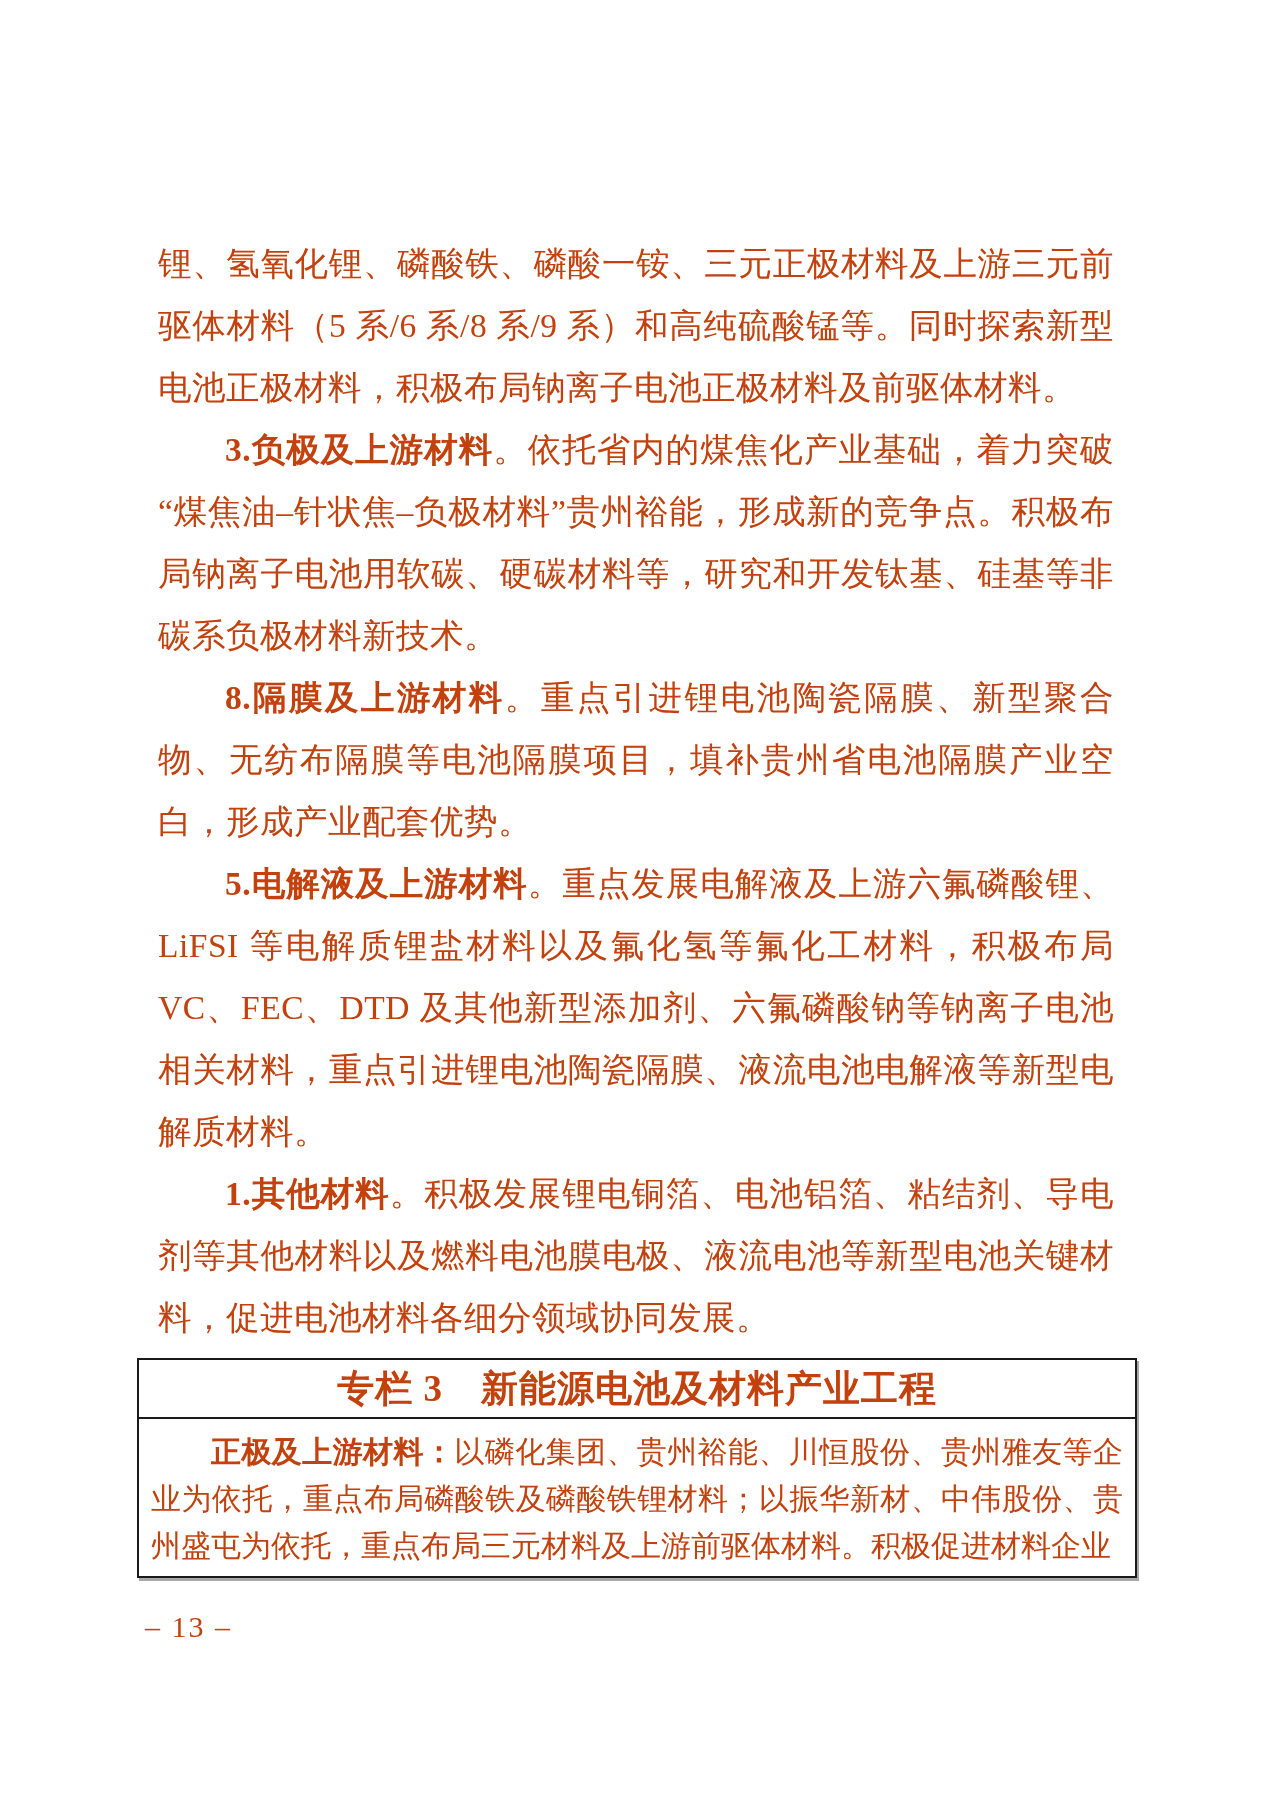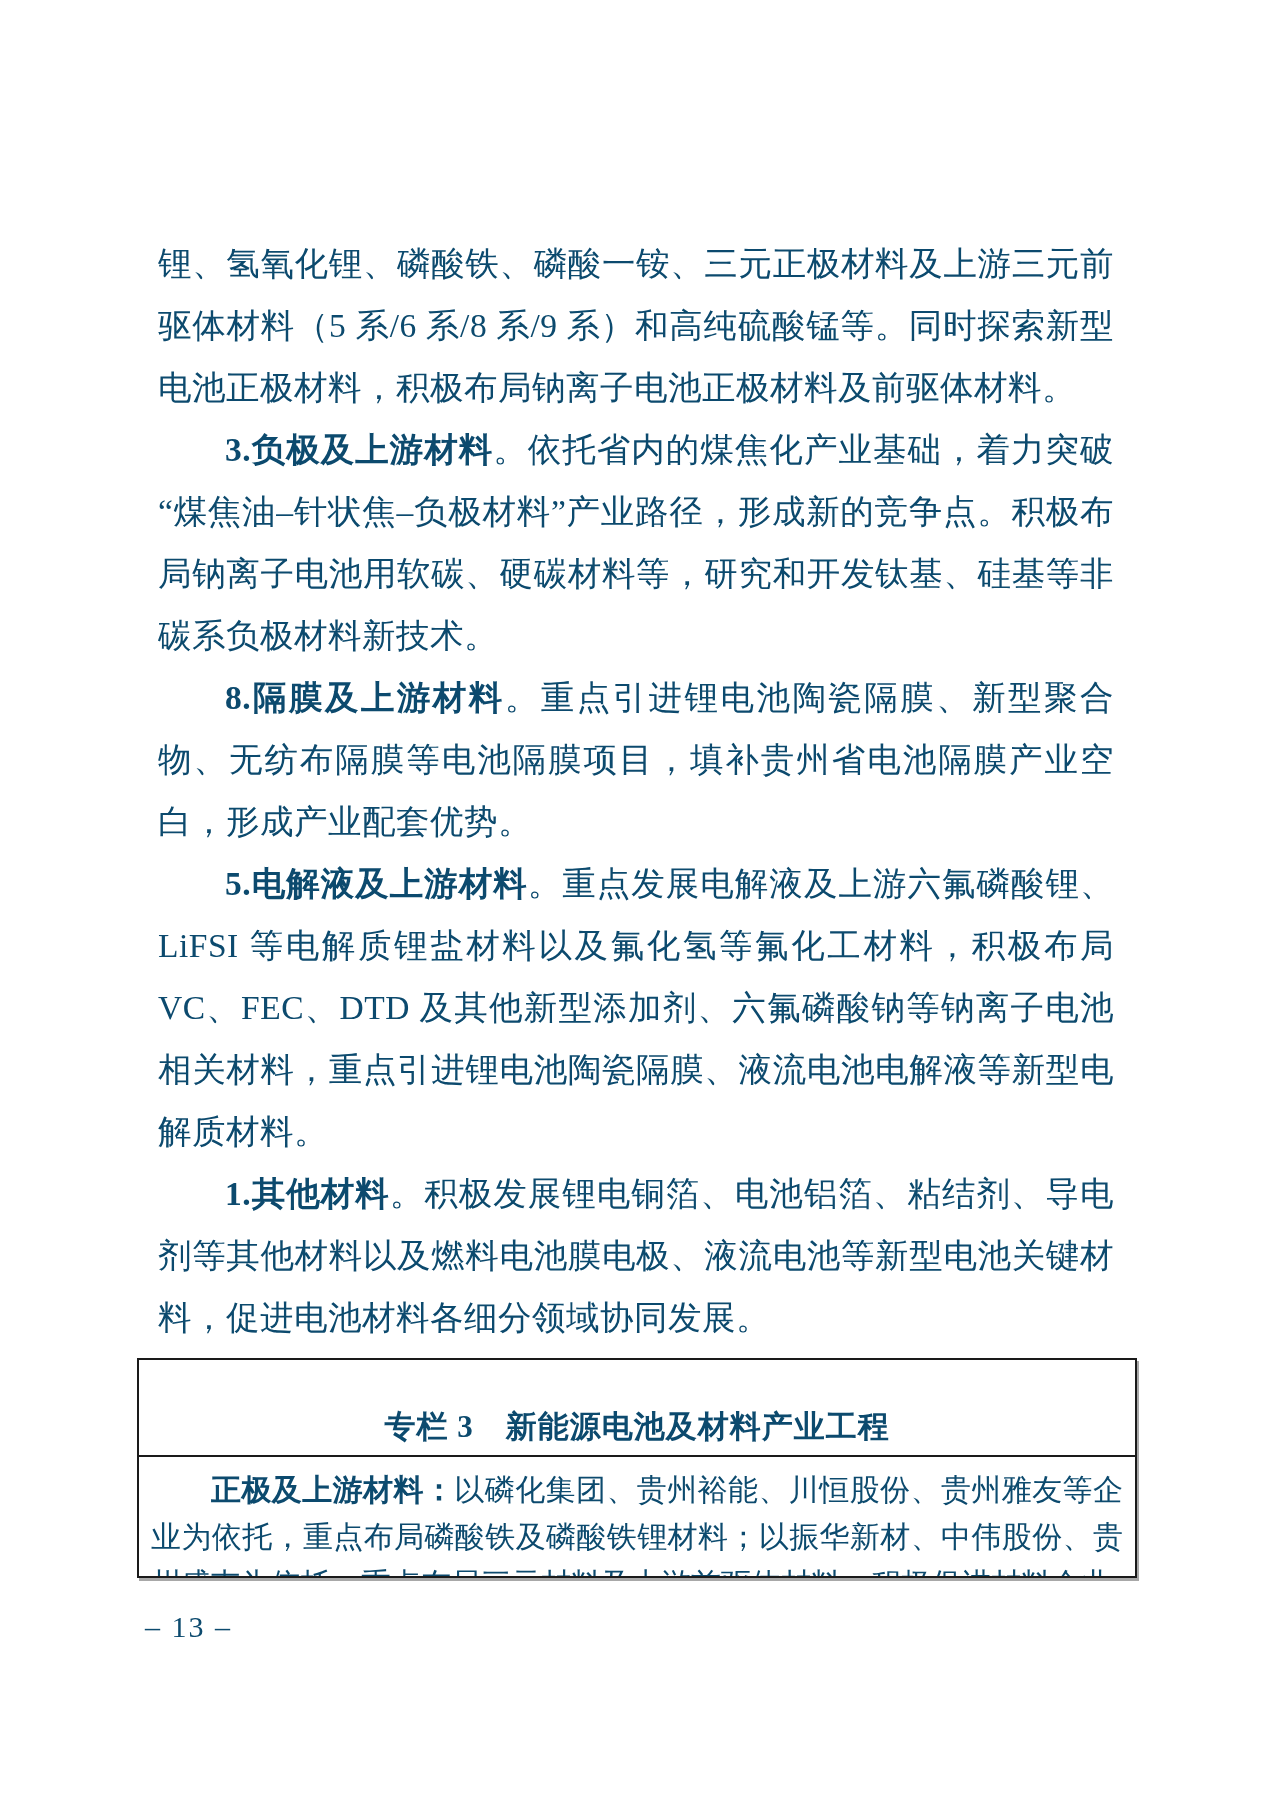--- a/index.html
+++ b/index.html
@@ -2,21 +2,21 @@
 <html lang="zh"><head>
 <meta charset="utf-8">
 <style>
   html,body{margin:0;padding:0;background:#e8e8e8;}
   .page{
     position:relative;
     width:1273px;height:1800px;
     margin:0 auto;
     background:#ffffff;
     font-family:"Liberation Serif","DejaVu Serif",serif;
-    color:#0c4a6e;
+    color:#c2410c;
     overflow:hidden;
   }
   .body-text{
     position:absolute;
     left:158px;top:233px;width:956px;
     font-size:33.5px;
     line-height:62px;
     text-align:justify;
     text-justify:inter-character;
     letter-spacing:0.5px;
@@ -33,23 +33,22 @@
     overflow:hidden;
     box-shadow:2px 3px 0 0 #a8a8a8;
     background:#ffffff;
   }
   .callout-title{
     height:57px;
     line-height:57px;
     border-bottom:2.5px solid #1a1a1a;
     text-align:center;
     font-weight:bold;
-    font-size:31px;
+    font-size:37px;
     letter-spacing:1px;
-    margin-top:38px;
   }
   .callout-body{
     padding:9px 12px 0 12px;
     font-size:30px;
     line-height:47px;
     text-align:justify;
     text-justify:inter-character;
   }
   .callout-body p{margin:0;padding:0;text-indent:2em;}
   .page-number{
@@ -60,21 +59,21 @@
     font-family:"Liberation Serif","DejaVu Serif",serif;
   }
 </style>
 </head>
 <body>
 
 <div class="page">
 
   <div class="body-text">
     <p><span class="lead"></span><span>锂、氢氧化锂、磷酸铁、磷酸一铵、三元正极材料及上游三元前驱体材料（5 系/6 系/8 系/9 系）和高纯硫酸锰等。同时探索新型电池正极材料，积极布局钠离子电池正极材料及前驱体材料。</span></p>
-    <p class="indent"><span class="lead">3.负极及上游材料</span><span>。依托省内的煤焦化产业基础，着力突破“煤焦油–针状焦–负极材料”产业路径，形成新的竞争点。积极布局钠离子电池用软碳、硬碳材料等，研究和开发钛基、硅基等非碳系负极材料新技术。</span></p>
+    <p class="indent"><span class="lead">3.负极及上游材料</span><span>。依托省内的煤焦化产业基础，着力突破“煤焦油–针状焦–负极材料”贵州裕能，形成新的竞争点。积极布局钠离子电池用软碳、硬碳材料等，研究和开发钛基、硅基等非碳系负极材料新技术。</span></p>
     <p class="indent"><span class="lead">8.隔膜及上游材料</span><span>。重点引进锂电池陶瓷隔膜、新型聚合物、无纺布隔膜等电池隔膜项目，填补贵州省电池隔膜产业空白，形成产业配套优势。</span></p>
     <p class="indent"><span class="lead">5.电解液及上游材料</span><span>。重点发展电解液及上游六氟磷酸锂、LiFSI 等电解质锂盐材料以及氟化氢等氟化工材料，积极布局 VC、FEC、DTD 及其他新型添加剂、六氟磷酸钠等钠离子电池相关材料，重点引进锂电池陶瓷隔膜、液流电池电解液等新型电解质材料。</span></p>
     <p class="indent"><span class="lead">1.其他材料</span><span>。积极发展锂电铜箔、电池铝箔、粘结剂、导电剂等其他材料以及燃料电池膜电极、液流电池等新型电池关键材料，促进电池材料各细分领域协同发展。</span></p>
   </div>
 
   <div class="callout">
     <div class="callout-title">专栏 3　新能源电池及材料产业工程</div>
     <div class="callout-body">
       <p><span class="lead">正极及上游材料：</span><span>以磷化集团、贵州裕能、川恒股份、贵州雅友等企业为依托，重点布局磷酸铁及磷酸铁锂材料；以振华新材、中伟股份、贵州盛屯为依托，重点布局三元材料及上游前驱体材料。积极促进材料企业</span></p>
     </div>

